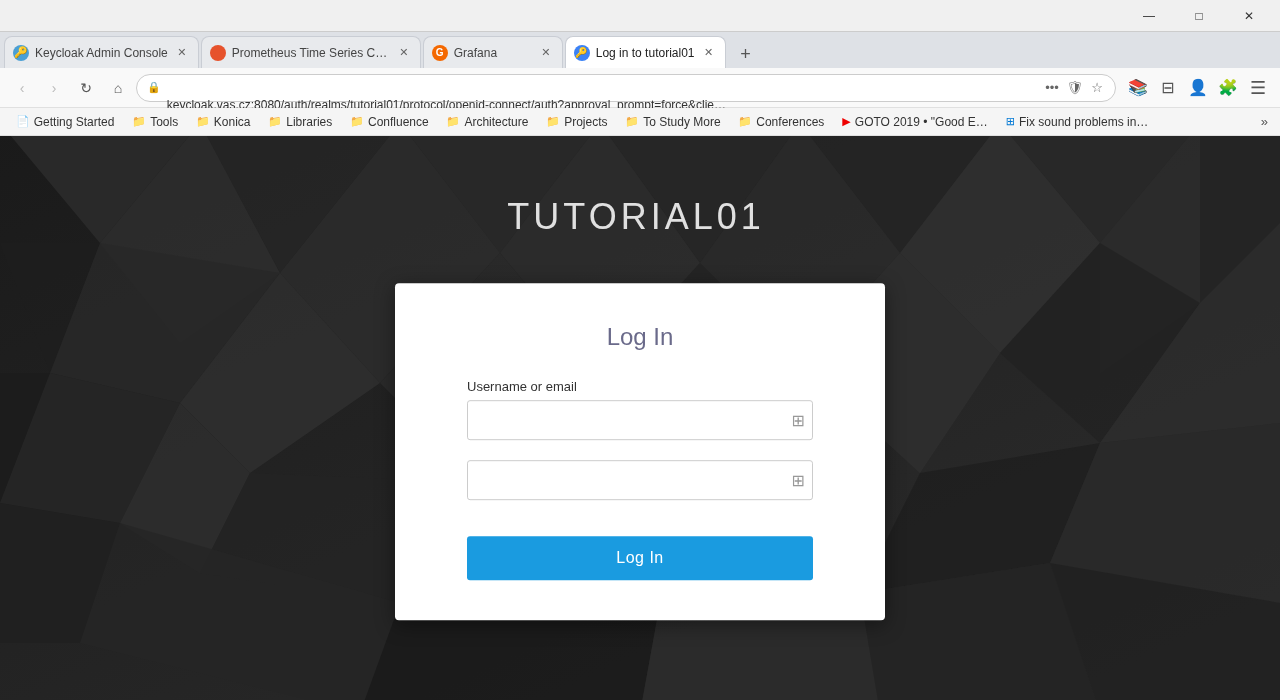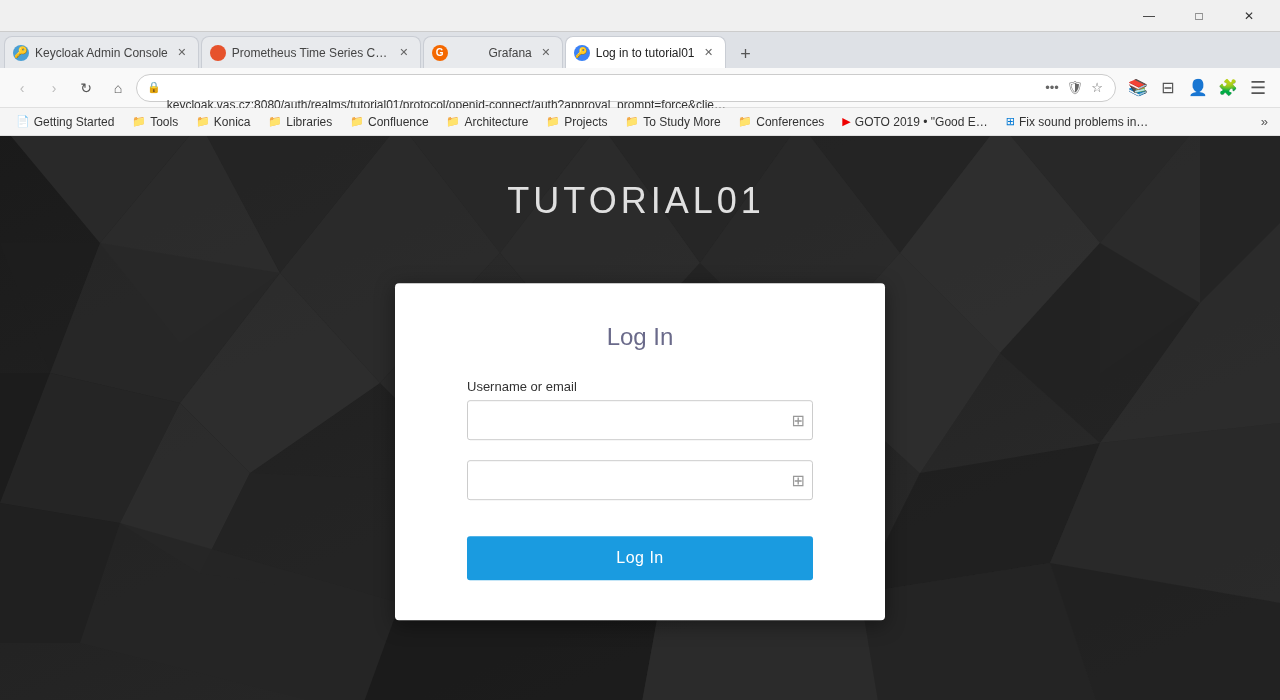--- a/index.html
+++ b/index.html
@@ -45,21 +45,21 @@
       border: 1px solid #c9cdd4;
       border-bottom: none;
       margin-right: 2px;
     }
     .tab.active {
       background: #fff;
       color: #222;
       z-index: 2;
     }
     .tab-favicon { width: 16px; height: 16px; flex-shrink: 0; border-radius: 2px; }
-    .tab-label { flex: 1; overflow: hidden; text-overflow: ellipsis; white-space: nowrap; text-align: right; }
+    .tab-label { flex: 1; overflow: hidden; text-overflow: ellipsis; white-space: nowrap; }
     .tab-close { width: 16px; height: 16px; border-radius: 50%; display: flex; align-items: center; justify-content: center; font-size: 11px; color: #666; flex-shrink: 0; }
     .tab-new { width: 28px; height: 28px; display: flex; align-items: center; justify-content: center; border-radius: 50%; color: #555; font-size: 18px; cursor: pointer; margin-left: 4px; }
 
     
     .nav-bar {
       height: 40px;
       background: #f9f9f9;
       display: flex;
       align-items: center;
       padding: 0 8px;
@@ -139,21 +139,21 @@
 
     
     .page-title-area {
       position: absolute;
       top: 0;
       left: 0;
       right: 8px;
       display: flex;
       justify-content: center;
       align-items: center;
-      padding-top: 44px;
+      padding-top: 60px;
     }
     .realm-title {
       color: #e0e0e0;
       font-size: 36px;
       font-weight: 300;
       letter-spacing: 4px;
       font-family: Arial, sans-serif;
     }
 
     

